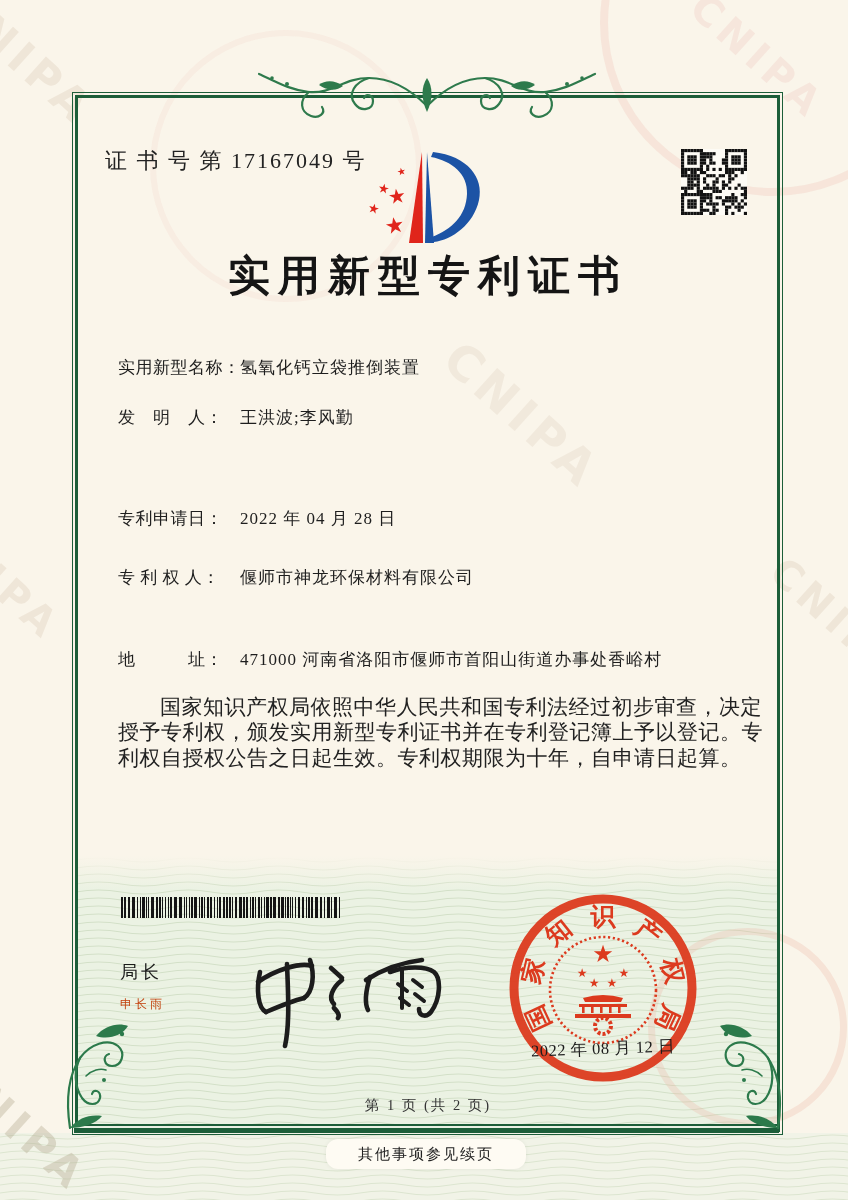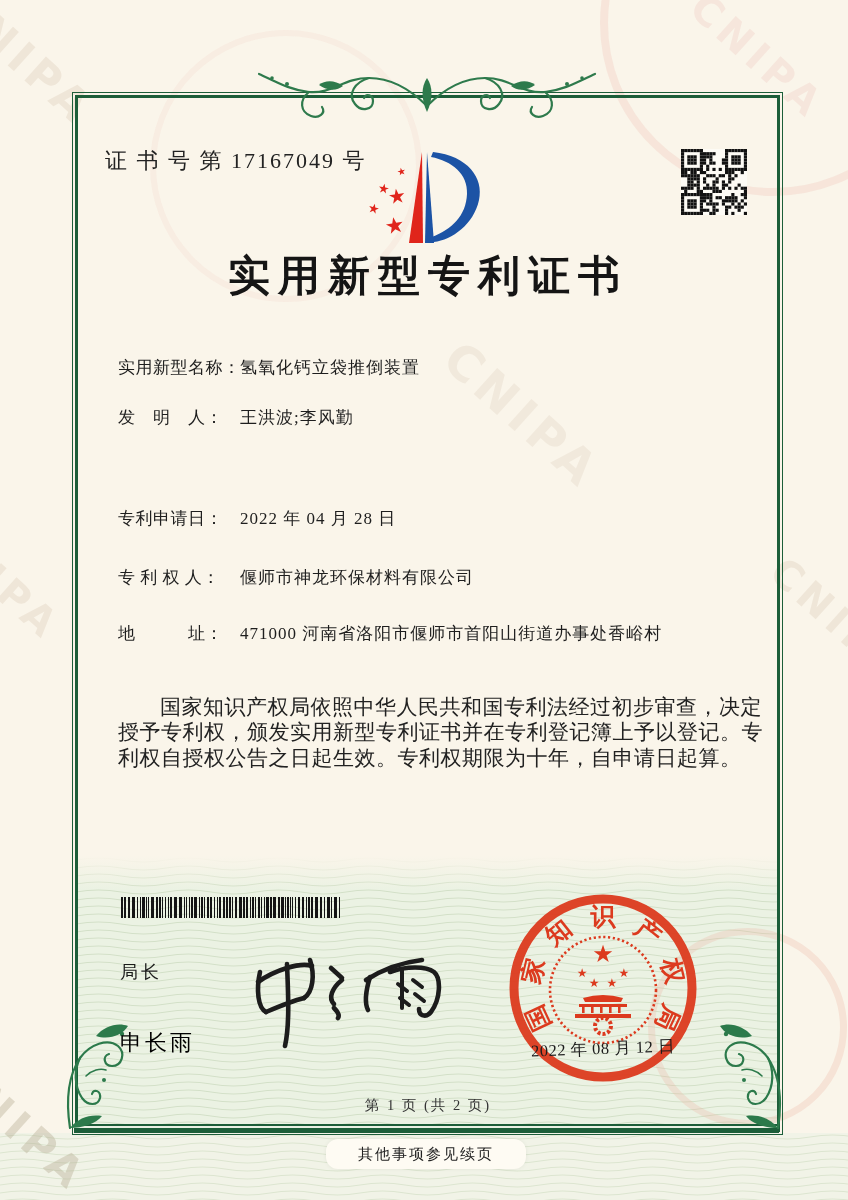--- a/index.html
+++ b/index.html
@@ -54,21 +54,21 @@
   .row .val{letter-spacing:1px;}
   .pair2{position:absolute;left:445px;top:0;}
 
   
   .paras{position:absolute;left:118px;top:695px;width:652px;z-index:5;color:#222;}
   .paras p{margin:0;font-size:21px;line-height:25.3px;text-indent:2em;letter-spacing:.5px;}
 
   
   .barcode{position:absolute;left:121px;top:897px;z-index:5;}
   .director-title{position:absolute;left:120px;top:960px;font-size:18px;letter-spacing:3px;color:#1a1a1a;z-index:5;}
-  .director-name{position:absolute;left:120px;top:996px;font-size:22px;letter-spacing:3px;color:#000000;z-index:5;margin-top:32px;}
+  .director-name{position:absolute;left:120px;top:996px;font-size:12px;letter-spacing:3px;color:#c2410c;z-index:5;}
   .signature{position:absolute;left:230px;top:920px;z-index:5;}
 
   .seal{position:absolute;left:503px;top:888px;width:200px;height:200px;z-index:6;}
   .seal svg{position:absolute;left:0;top:0;}
   .seal-chars{position:absolute;left:0;top:0;width:200px;height:200px;}
   .seal-chars span{position:absolute;font-size:25px;font-weight:bold;color:#dc3a1e;line-height:1;}
 
   .footer-page{position:absolute;left:75px;top:1096px;width:706px;text-align:center;
     font-size:14.5px;letter-spacing:2px;color:#333;z-index:5;}
   .note-box{position:absolute;left:326px;top:1139px;width:200px;height:30px;line-height:30px;
@@ -422,21 +422,21 @@
   </div>
   <div class="row" style="top:406px;">
     <span class="lbl">发　明　人：</span><span class="val">王洪波;李风勤</span>
   </div>
   <div class="row" style="top:507px;">
     <span class="lbl">专利申请日：</span><span class="val">2022 年 04 月 28 日</span>
   </div>
   <div class="row" style="top:566px;">
     <span class="lbl">专 利 权 人：</span><span class="val">偃师市神龙环保材料有限公司</span>
   </div>
-  <div class="row" style="top:622px;font-family:Liberation Serif, serif;">
+  <div class="row" style="top:648px;font-family:Liberation Serif, serif;">
     <span class="lbl">地　　　址：</span><span class="val">471000 河南省洛阳市偃师市首阳山街道办事处香峪村</span>
   </div>
 
   <div class="paras">
     <p>国家知识产权局依照中华人民共和国专利法经过初步审查，决定授予专利权，颁发实用新型专利证书并在专利登记簿上予以登记。专利权自授权公告之日起生效。专利权期限为十年，自申请日起算。</p>
   </div>
 
   <svg class="barcode" width="222" height="21" viewBox="0 0 222 21">
     <g id="bc-bars" fill="#141414">
         <rect x="0" y="0" width="2" height="21"></rect>

